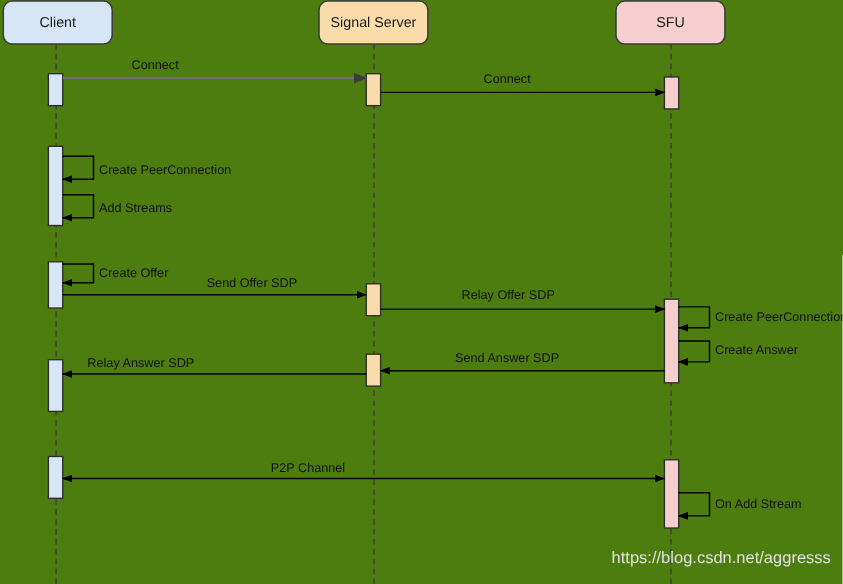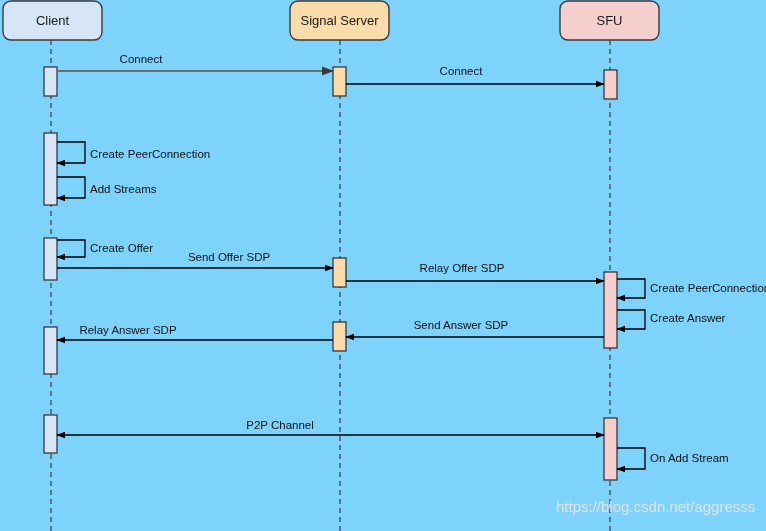--- a/index.html
+++ b/index.html
@@ -8,21 +8,21 @@
     background: #ffffff;
   }
   body {
     font-family: "Liberation Sans", sans-serif;
     -webkit-font-smoothing: antialiased;
   }
   #diagram-root {
     position: relative;
     width: 766px;
     height: 531px;
-    background: #7dd3fc;
+    background: #4d7c0f;
     overflow: hidden;
   }
   #diagram-svg {
     position: absolute;
     left: 0;
     top: 0;
     width: 766px;
     height: 531px;
   }
   .actor-box-rect {

